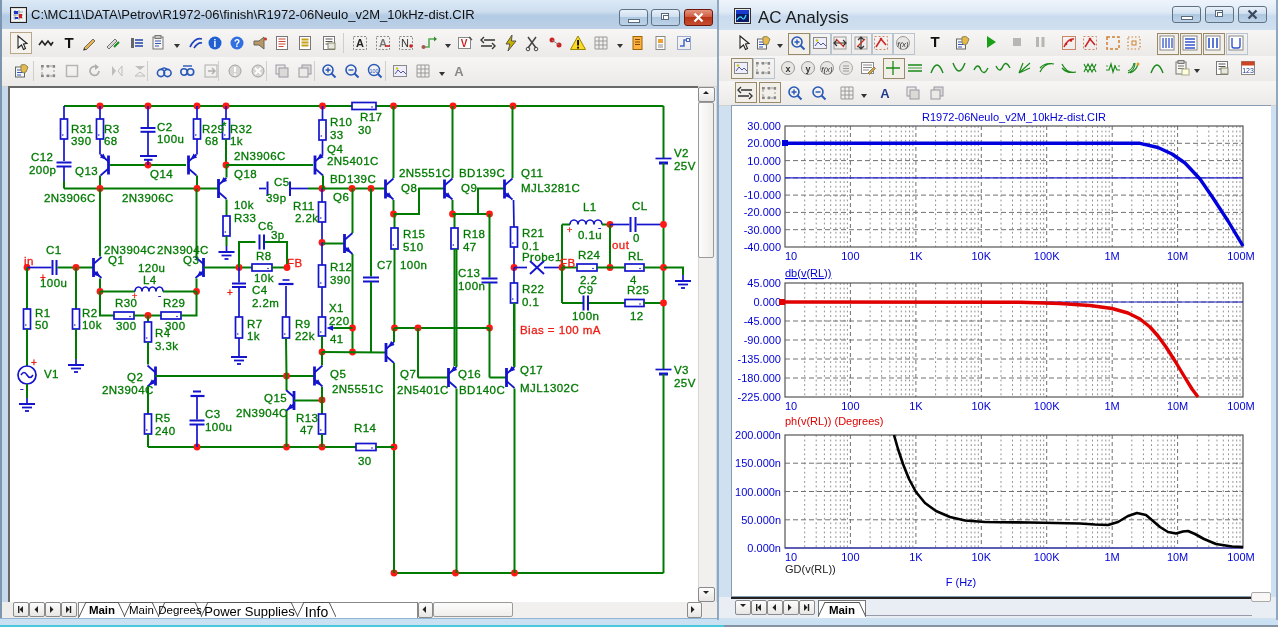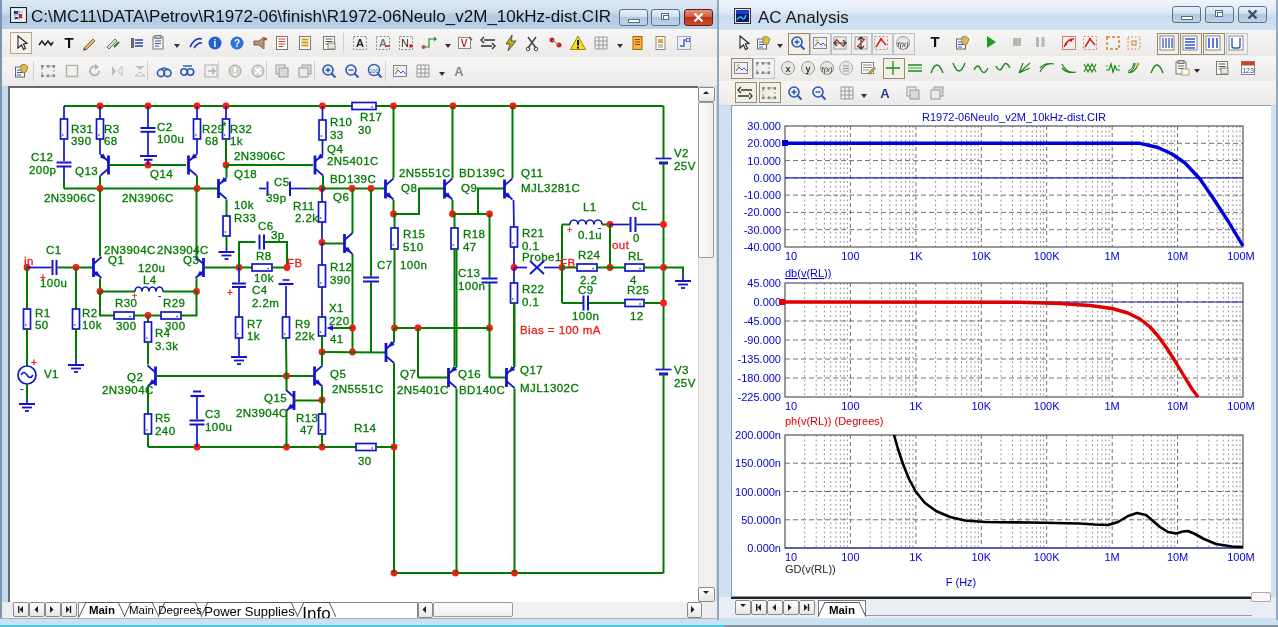--- a/index.html
+++ b/index.html
@@ -9,21 +9,21 @@
 <div style="position:absolute;left:0;top:0;width:2px;height:620px;background:#7d96b0;"></div>
 <div style="position:absolute;left:2px;top:0;width:715px;height:29px;background:linear-gradient(180deg,#dce9f6 0%,#cddeef 40%,#b2cae4 55%,#bdd1e7 100%);"></div>
 <svg style="position:absolute;left:10px;top:7px" width="17" height="16">
     <rect x="0.5" y="0.5" width="16" height="15" fill="#dcdcdc" stroke="#222"></rect>
     <rect x="2" y="2" width="13" height="12" fill="#f4f4f4"></rect>
     <path d="M3 5 h10 M3 8 h10 M3 11 h10 M5 3 v10 M9 3 v10" stroke="#9aa" stroke-width="1"></path>
     <rect x="4" y="4" width="4" height="3" fill="#2233cc"></rect>
     <rect x="9" y="7" width="3" height="4" fill="#cc2222"></rect>
     <rect x="5" y="10" width="3" height="2" fill="#2233cc"></rect>
   </svg>
-<div style="position:absolute;left:31px;top:7px;font-size:17px;color:#101010;font-family:'Liberation Sans',sans-serif;">C:\MC11\DATA\Petrov\R1972-06\finish\R1972-06Neulo_v2M_10kHz-dist.CIR</div>
+<div style="position:absolute;left:31px;top:7px;font-size:13px;color:#101010;font-family:'Liberation Sans',sans-serif;">C:\MC11\DATA\Petrov\R1972-06\finish\R1972-06Neulo_v2M_10kHz-dist.CIR</div>
 <div style="position:absolute;left:619px;top:9px;width:29px;height:17px;background:linear-gradient(180deg,#e9f1fa 0%,#cfdfef 45%,#aec8e0 50%,#bdd2e8 100%);border:1px solid #5f7282;border-radius:3px;box-sizing:border-box;"></div>
 <div style="position:absolute;left:628px;top:18.5px;width:10px;height:2.5px;background:#fff;border:1px solid #5a6a7e;"></div>
 <div style="position:absolute;left:651px;top:9px;width:29px;height:17px;background:linear-gradient(180deg,#e9f1fa 0%,#cfdfef 45%,#aec8e0 50%,#bdd2e8 100%);border:1px solid #5f7282;border-radius:3px;box-sizing:border-box;"></div>
 <div style="position:absolute;left:661px;top:13px;width:8px;height:7px;background:#fff;border:1.5px solid #5a6a7e;box-sizing:border-box;"></div>
 <div style="position:absolute;left:663px;top:15px;width:4px;height:3px;background:#fff;border:1px solid #5a6a7e;"></div>
 <div style="position:absolute;left:684px;top:9px;width:29px;height:17px;background:linear-gradient(180deg,#e29580 0%,#d05c40 45%,#b83418 50%,#c74d30 100%);border:1px solid #6e1608;border-radius:3px;box-sizing:border-box;"></div>
 <svg style="position:absolute;left:692px;top:12px" width="13" height="11">
     <path d="M2.5 1.5 L10.5 9.5 M10.5 1.5 L2.5 9.5" stroke="#fff" stroke-width="2.3"></path>
   </svg>
 <div style="position:absolute;left:2px;top:29px;width:715px;height:28px;background:linear-gradient(180deg,#f7f6f5,#eceae8);border-bottom:1px solid #d4d2cf;"></div>
@@ -76,21 +76,21 @@
 <div style="position:absolute;left:158px;top:604px;width:44px;text-align:center;font-size:11.5px;font-weight:normal;color:#000;font-family:'Liberation Sans',sans-serif;">Degrees</div>
 <div style="position:absolute;left:201px;top:602px;width:97px;height:15px;background:#ffffff;clip-path:polygon(0 100%,7px 0,calc(100% - 7px) 0,100% 100%);border-top:1px solid #666;"></div>
 <svg style="position:absolute;left:201px;top:602px" width="97" height="15">
     <path d="M0 15 L7 0 M90 0 L97 15 M7 0.5 L90 0.5" stroke="#555" stroke-width="1" fill="none"></path>
   </svg>
 <div style="position:absolute;left:201px;top:604px;width:97px;text-align:center;font-size:13px;font-weight:normal;color:#000;font-family:'Liberation Sans',sans-serif;">Power Supplies</div>
 <div style="position:absolute;left:297px;top:602px;width:39px;height:15px;background:#ffffff;clip-path:polygon(0 100%,7px 0,calc(100% - 7px) 0,100% 100%);border-top:1px solid #666;"></div>
 <svg style="position:absolute;left:297px;top:602px" width="39" height="15">
     <path d="M0 15 L7 0 M32 0 L39 15 M7 0.5 L32 0.5" stroke="#555" stroke-width="1" fill="none"></path>
   </svg>
-<div style="position:absolute;left:297px;top:604px;width:39px;text-align:center;font-size:17px;font-weight:normal;color:#000;font-family:'Liberation Sans',sans-serif;">Info</div>
+<div style="position:absolute;left:297px;top:604px;width:39px;text-align:center;font-size:14px;font-weight:normal;color:#000;font-family:'Liberation Sans',sans-serif;">Info</div>
 <div style="position:absolute;left:418px;top:602px;width:285px;height:16px;background:#f1f0ee;"></div>
 <div style="position:absolute;left:418px;top:602px;width:15px;height:16px;background:linear-gradient(180deg,#fdfdfd,#e8e6e4);border:1px solid #8a8a8a;box-sizing:border-box;border-radius:2px;"></div>
 <svg style="position:absolute;left:422px;top:606px" width="8" height="8">
     <path d="M4 0 L4 7 L0.5 3.5 Z" fill="#222"></path>
   </svg>
 <div style="position:absolute;left:433px;top:602px;width:80px;height:15px;background:linear-gradient(180deg,#fcfcfc,#efeeec);border:1px solid #9a9a9a;box-sizing:border-box;border-radius:2px;"></div>
 <div style="position:absolute;left:687px;top:602px;width:15px;height:16px;background:linear-gradient(180deg,#fdfdfd,#e8e6e4);border:1px solid #8a8a8a;box-sizing:border-box;border-radius:2px;"></div>
 <svg style="position:absolute;left:691px;top:606px" width="8" height="8">
     <path d="M0 0 L0 7 L3.5 3.5 Z" fill="#222"></path>
   </svg>

